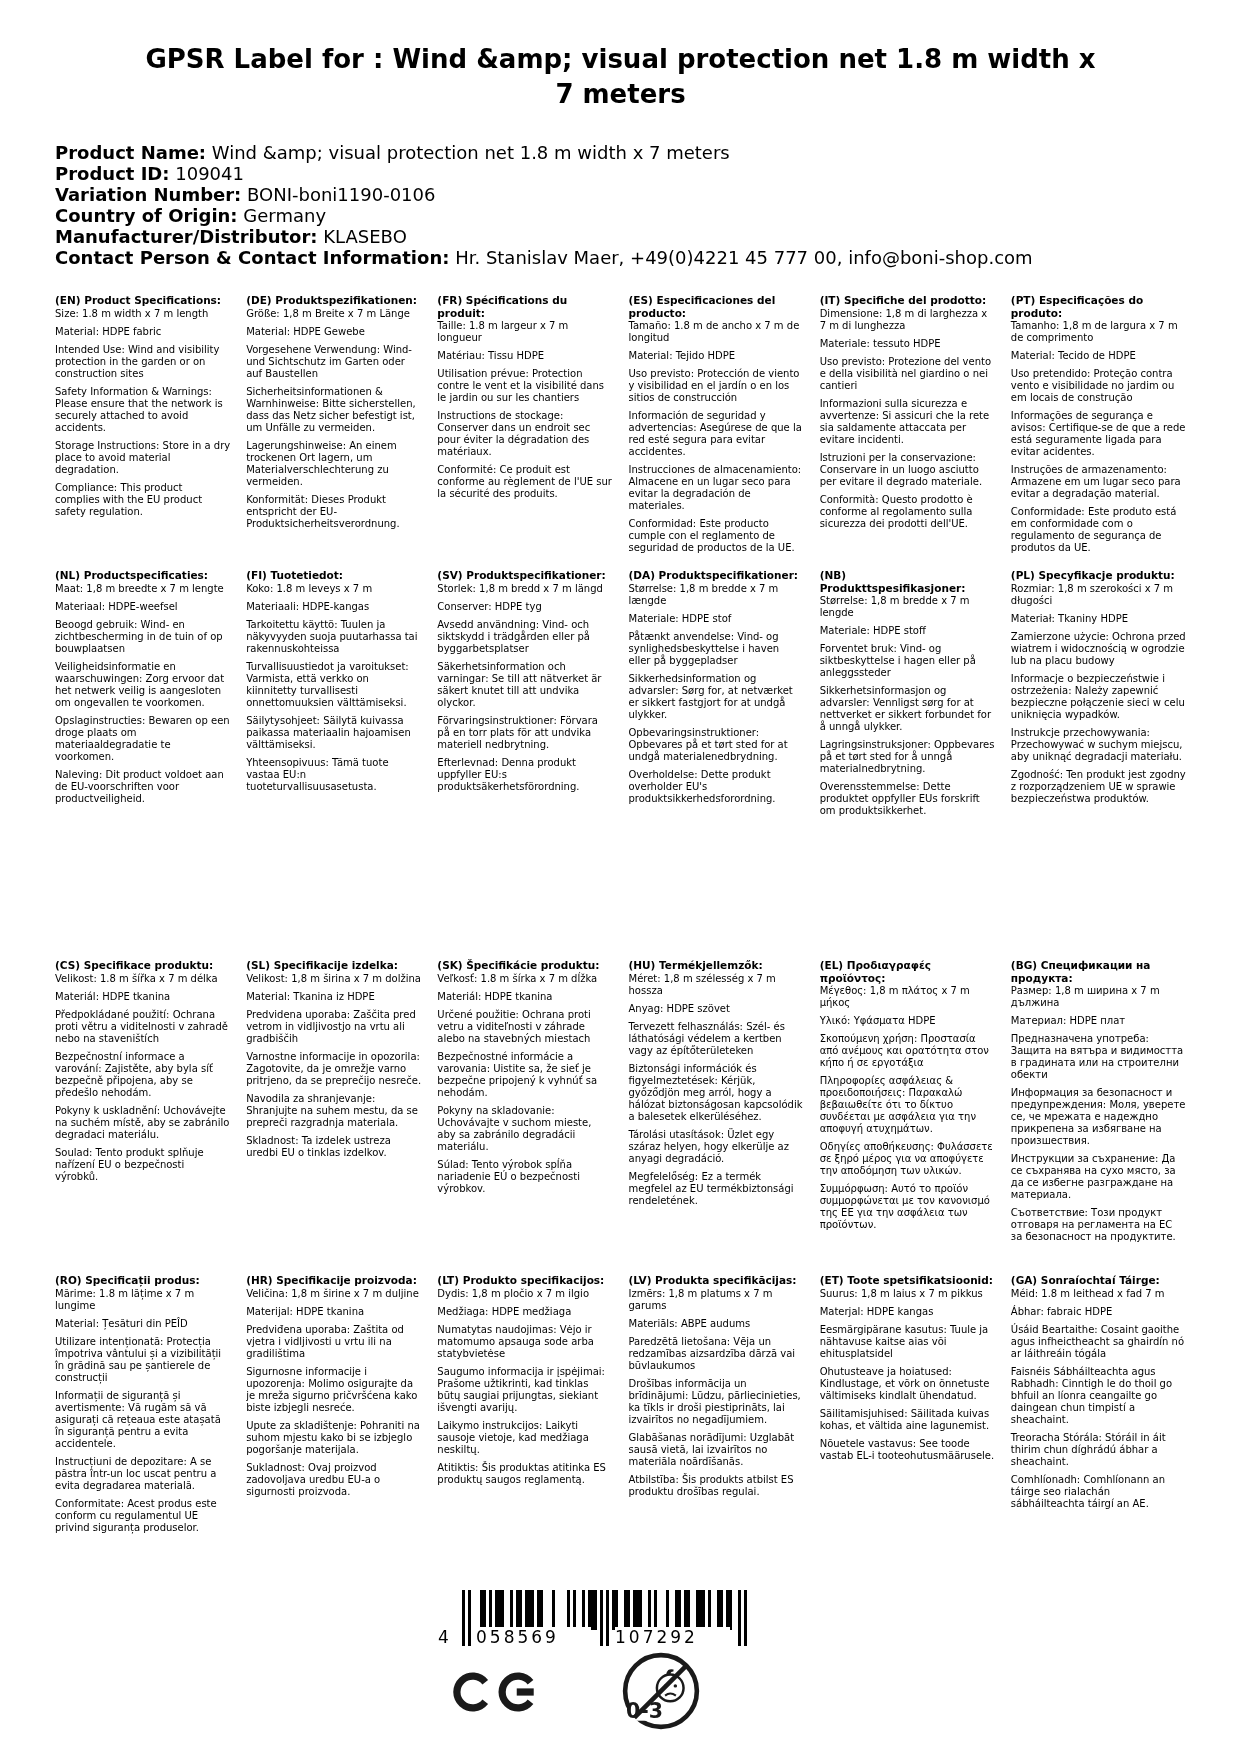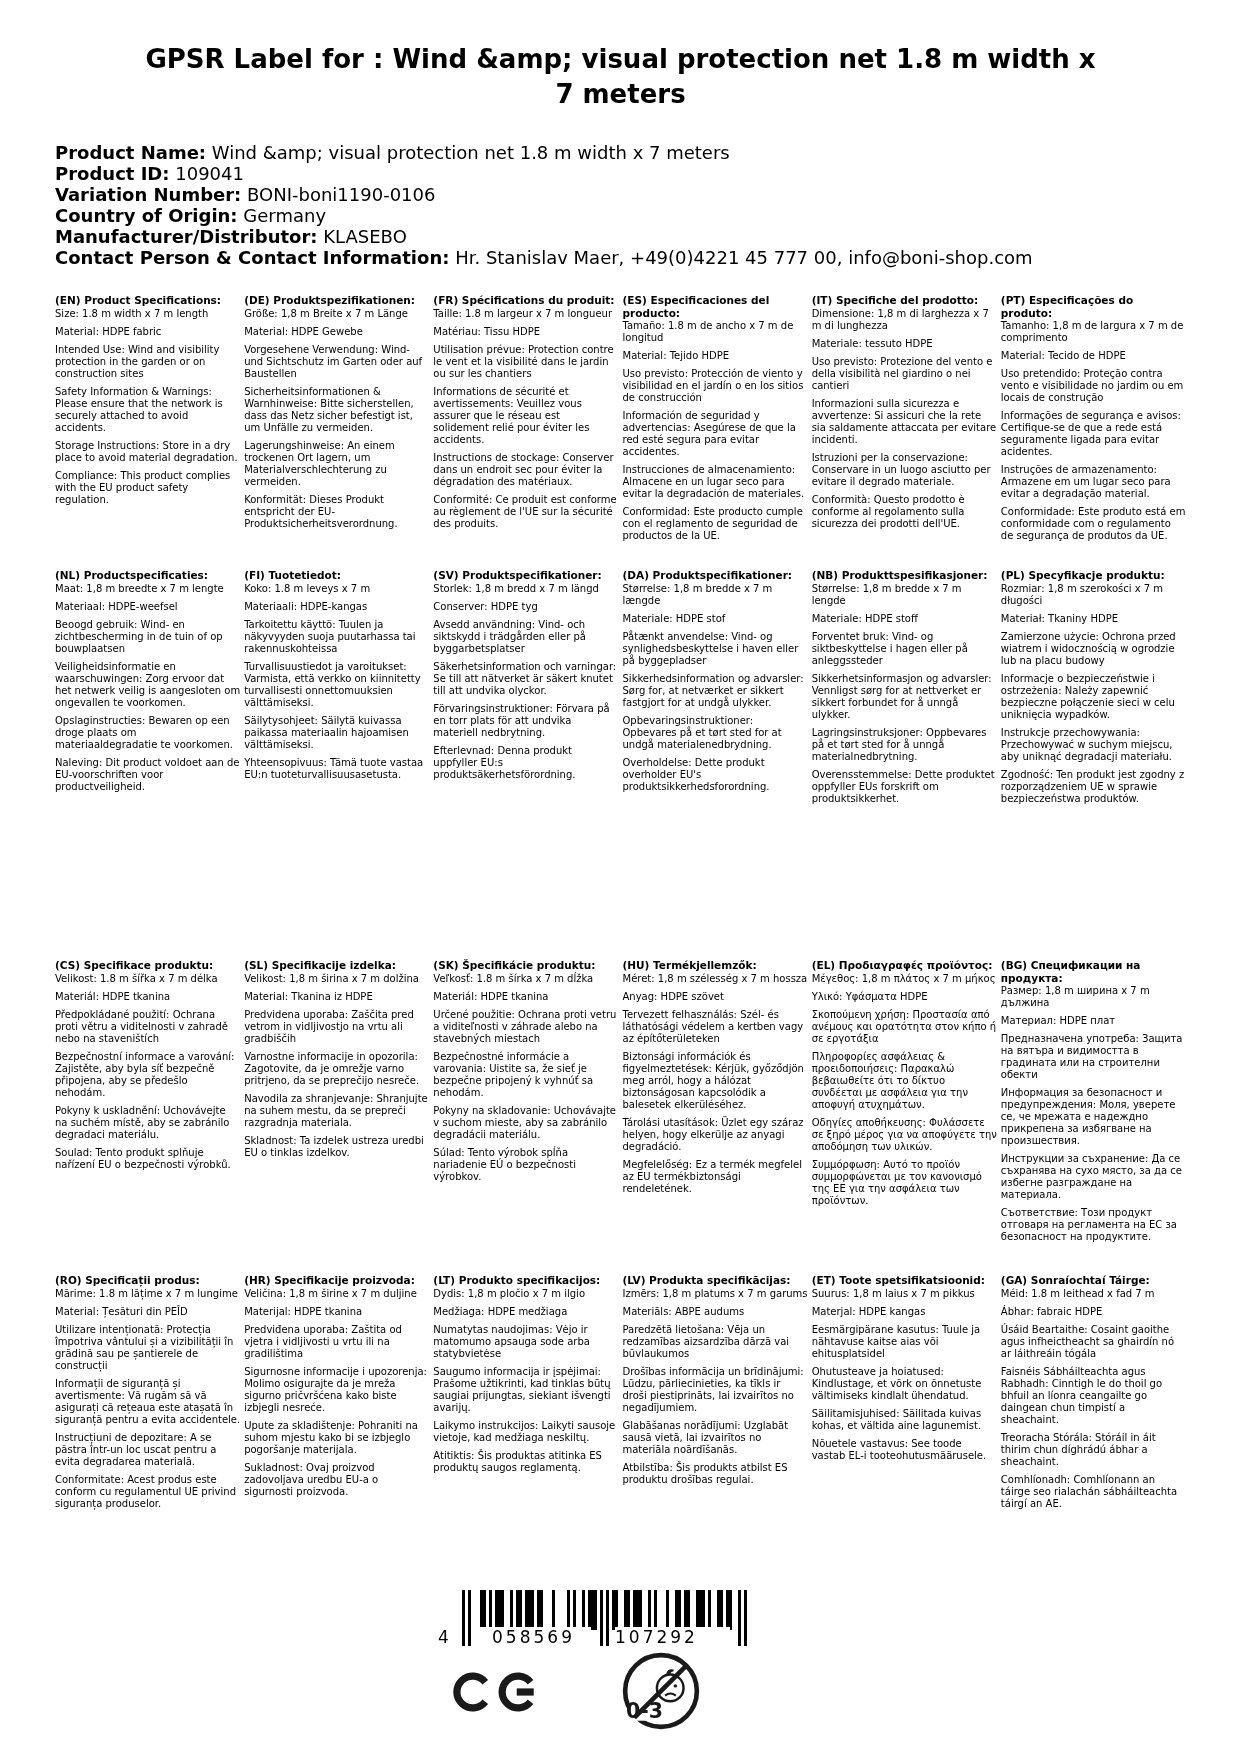--- a/index.html
+++ b/index.html
@@ -11,37 +11,37 @@
   }
   .page-title {
     margin: 42px auto 0 auto; max-width: 960px;
     font-size: 26px; font-weight: bold; text-align: center; line-height: 1.35;
   }
   .product-info { margin: 30px 0 0 55px; font-size: 18px; line-height: 21px; }
   .product-info .field-label { font-weight: bold; }
   .product-info .field-value { font-weight: normal; }
   .spec-grid { margin: 26px 55px 0 55px; }
   .spec-row {
-    display: grid; grid-template-columns: repeat(6, 1fr); column-gap: 4px;
+    display: grid; grid-template-columns: repeat(6, 1fr); column-gap: 16px;
     align-items: start;
   }
   .spec-row-1 { min-height: 275px; }
   .spec-row-2 { min-height: 390px; }
   .spec-row-3 { min-height: 315px; }
   .spec-row-4 { min-height: 300px; }
   .spec-block { font-size: 10px; line-height: 1.2; }
   .spec-heading { font-weight: bold; font-size: 10.5px; margin: 0 0 1px 0; }
   .spec-block p { margin: 0 0 6px 0; }
   .barcode {
     position: absolute; left: 462px; top: 1590px; width: 285px; height: 60px;
   }
   .barcode svg { display: block; }
   .barcode-digits { position: absolute; top: 37px; left: 0; width: 100%; height: 22px; font-size: 17px; }
   .bc-left-digit { position: absolute; left: -24px; top: 0; }
-  .bc-group1 { position: absolute; left: 14px; top: 0; width: 115px; text-align: center; letter-spacing: 3px; background: #fff; }
+  .bc-group1 { position: absolute; left: 14px; top: 0; width: 115px; letter-spacing: 3px; background: #fff; }
   .bc-group2 { position: absolute; left: 153px; top: 0; width: 115px; text-align: left; letter-spacing: 3px; background: #fff; }
   .ce-mark { position: absolute; left: 452px; top: 1660px; }
   .age-warning { position: absolute; left: 620px; top: 1650px; }
 </style>
 </head>
 <body>
 
 <h1 class="page-title">GPSR Label for : Wind &amp;amp; visual protection net 1.8 m width x 7 meters</h1>
 
 <div class="product-info">
@@ -89,21 +89,20 @@
         <p>Vorgesehene Verwendung: Wind- und Sichtschutz im Garten oder auf Baustellen</p>
         <p>Sicherheitsinformationen &amp; Warnhinweise: Bitte sicherstellen, dass das Netz sicher befestigt ist, um Unfälle zu vermeiden.</p>
         <p>Lagerungshinweise: An einem trockenen Ort lagern, um Materialverschlechterung zu vermeiden.</p>
         <p>Konformität: Dieses Produkt entspricht der EU-Produktsicherheitsverordnung.</p>
       </div>
       <div class="spec-block">
         <div class="spec-heading">(FR) Spécifications du produit:</div>
         <p>Taille: 1.8 m largeur x 7 m longueur</p>
         <p>Matériau: Tissu HDPE</p>
         <p>Utilisation prévue: Protection contre le vent et la visibilité dans le jardin ou sur les chantiers</p>
-        <p>Informations de sécurité et avertissements: Veuillez vous assurer que le réseau est solidement relié pour éviter les accidents.</p>
         <p>Instructions de stockage: Conserver dans un endroit sec pour éviter la dégradation des matériaux.</p>
         <p>Conformité: Ce produit est conforme au règlement de l'UE sur la sécurité des produits.</p>
       </div>
       <div class="spec-block">
         <div class="spec-heading">(ES) Especificaciones del producto:</div>
         <p>Tamaño: 1.8 m de ancho x 7 m de longitud</p>
         <p>Material: Tejido HDPE</p>
         <p>Uso previsto: Protección de viento y visibilidad en el jardín o en los sitios de construcción</p>
         <p>Información de seguridad y advertencias: Asegúrese de que la red esté segura para evitar accidentes.</p>
         <p>Instrucciones de almacenamiento: Almacene en un lugar seco para evitar la degradación de materiales.</p>

